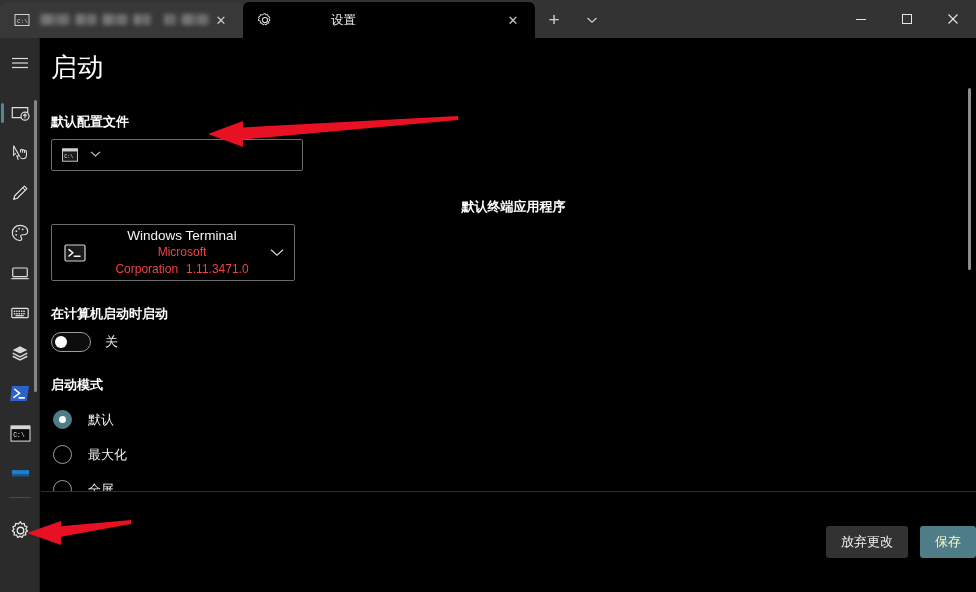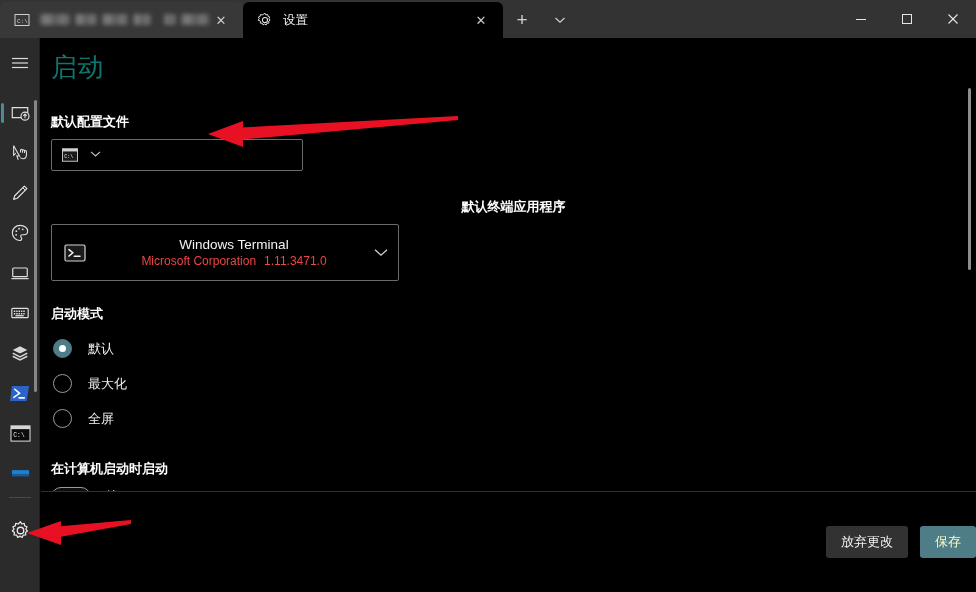--- a/index.html
+++ b/index.html
@@ -30,21 +30,21 @@
   .tab {
     position: relative;
     height: 36px;
     display: flex;
     align-items: center;
     padding: 0 10px 0 14px;
     border-radius: 6px 6px 0 0;
     min-width: 0;
   }
   .tab.inactive { background: #383838; width: 243px; }
-  .tab.active   { background: #000000; width: 260px; }
+  .tab.active   { background: #000000; width: 292px; gap: 48px; }
 
   .tab-icon {
     width: 16px; height: 16px;
     flex: 0 0 16px;
     display: flex; align-items: center; justify-content: center;
     margin-right: 10px;
   }
   .tab-title {
     flex: 1 1 auto;
     font-size: 12.5px;
@@ -145,21 +145,21 @@
     background: #000;
   }
   .content-scrollarea {
     position: absolute;
     left: 0; top: 0;
     width: 935px; height: 454px;
     overflow: hidden;
     border-bottom: 1px solid #2e2e2e;
   }
   .page-title {
-    color: #0f766e;
+    color: #ffffff;
     font-size: 26px;
     font-weight: 400;
     margin: 12px 0 0 10px;
     letter-spacing: .5px;
   }
 
   .setting-block { margin: 0 0 0 10px; }
   .setting-label {
     color: #ffffff;
     font-size: 13px;
@@ -175,21 +175,21 @@
     display: flex;
     align-items: center;
     padding: 0 8px 0 10px;
   }
   .combo-profile .profile-icon { width: 16px; height: 16px; flex:0 0 16px; margin-right: 12px; }
   .combo-profile .profile-name { color: #f2f2f2; font-size: 13.5px; flex: 1 1 auto; }
   .combo-profile .chev { color: #d0d0d0; font-size: 9px; }
 
   .combo-terminal {
     margin-top: 8px;
-    width: 348px; height: 57px;
+    width: 244px; height: 57px;
     border: 1px solid #6b6b6b;
     background: #000;
     border-radius: 2px;
     display: flex;
     align-items: center;
     padding: 0 10px 0 12px;
   }
   .combo-terminal .app-icon { width: 22px; height: 22px; flex:0 0 22px; margin-right: 14px; }
   .combo-terminal .app-text { flex: 1 1 auto; min-width: 0; }
   .combo-terminal .app-name { color: #f4f4f4; font-size: 13.5px; line-height: 17px; }
@@ -494,47 +494,47 @@
           </span>
           <span class="chev">
             <svg width="14" height="9" viewBox="0 0 14 9">
               <path d="M1 1.8l6 5.4 6-5.4" fill="none" stroke="#d6d6d6" stroke-width="1.2"></path>
             </svg>
           </span>
         </div>
       </div>
 
       <div class="setting-block" style="margin-top:24px;">
+        <div class="setting-label">在计算机启动时启动</div>
+        <div class="toggle-row">
+          <div class="toggle">
+            <div class="knob"></div>
+          </div>
+          <div class="toggle-label">关</div>
+        </div>
+      </div>
+
+      <div class="setting-block" style="margin-top:24px;">
         <div class="setting-label">启动模式</div>
 
         <div class="radio-row" style="margin-top:8px;">
           <span class="radio checked"></span>
           <span class="radio-label">默认</span>
         </div>
         <div class="radio-row">
           <span class="radio"></span>
           <span class="radio-label">最大化</span>
         </div>
         <div class="radio-row">
           <span class="radio"></span>
           <span class="radio-label">全屏</span>
         </div>
 
       </div>
 
-      <div class="setting-block" style="margin-top:24px;">
-        <div class="setting-label">在计算机启动时启动</div>
-        <div class="toggle-row">
-          <div class="toggle">
-            <div class="knob"></div>
-          </div>
-          <div class="toggle-label">关</div>
-        </div>
-      </div>
-
       <div class="content-scroll"></div>
     </div>
 
     <div class="footer">
       <div class="btn btn-discard">放弃更改</div>
       <div class="btn btn-save">保存</div>
     </div>
   </div>
 
   <svg class="anno">

